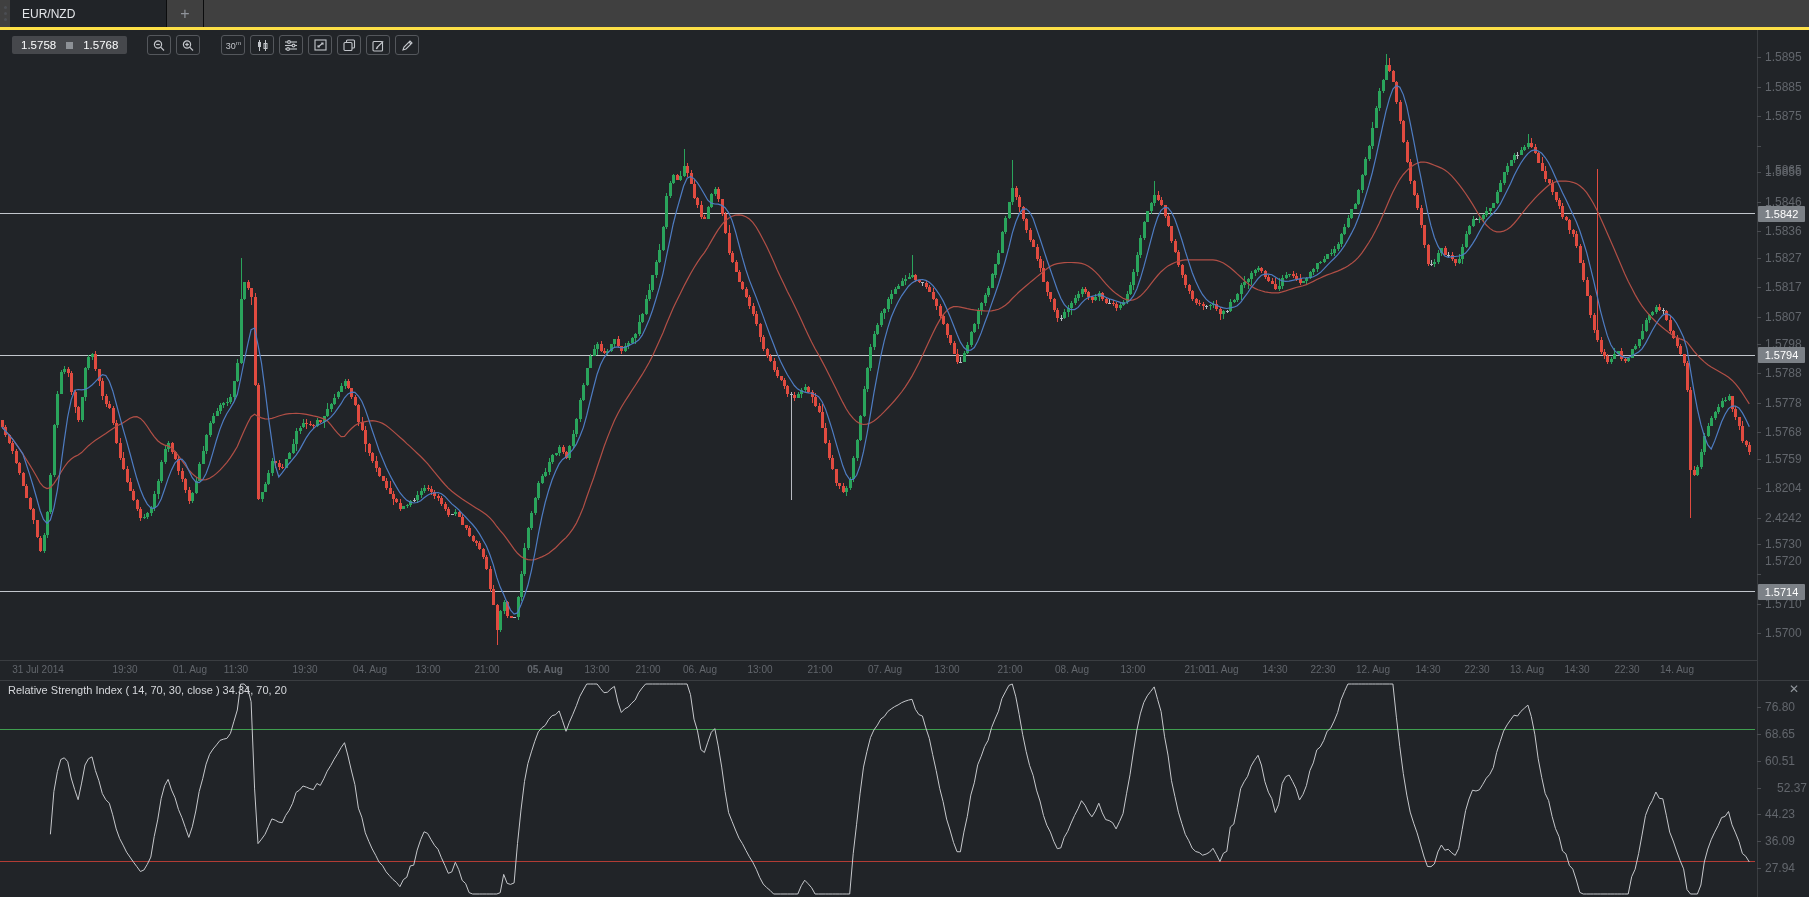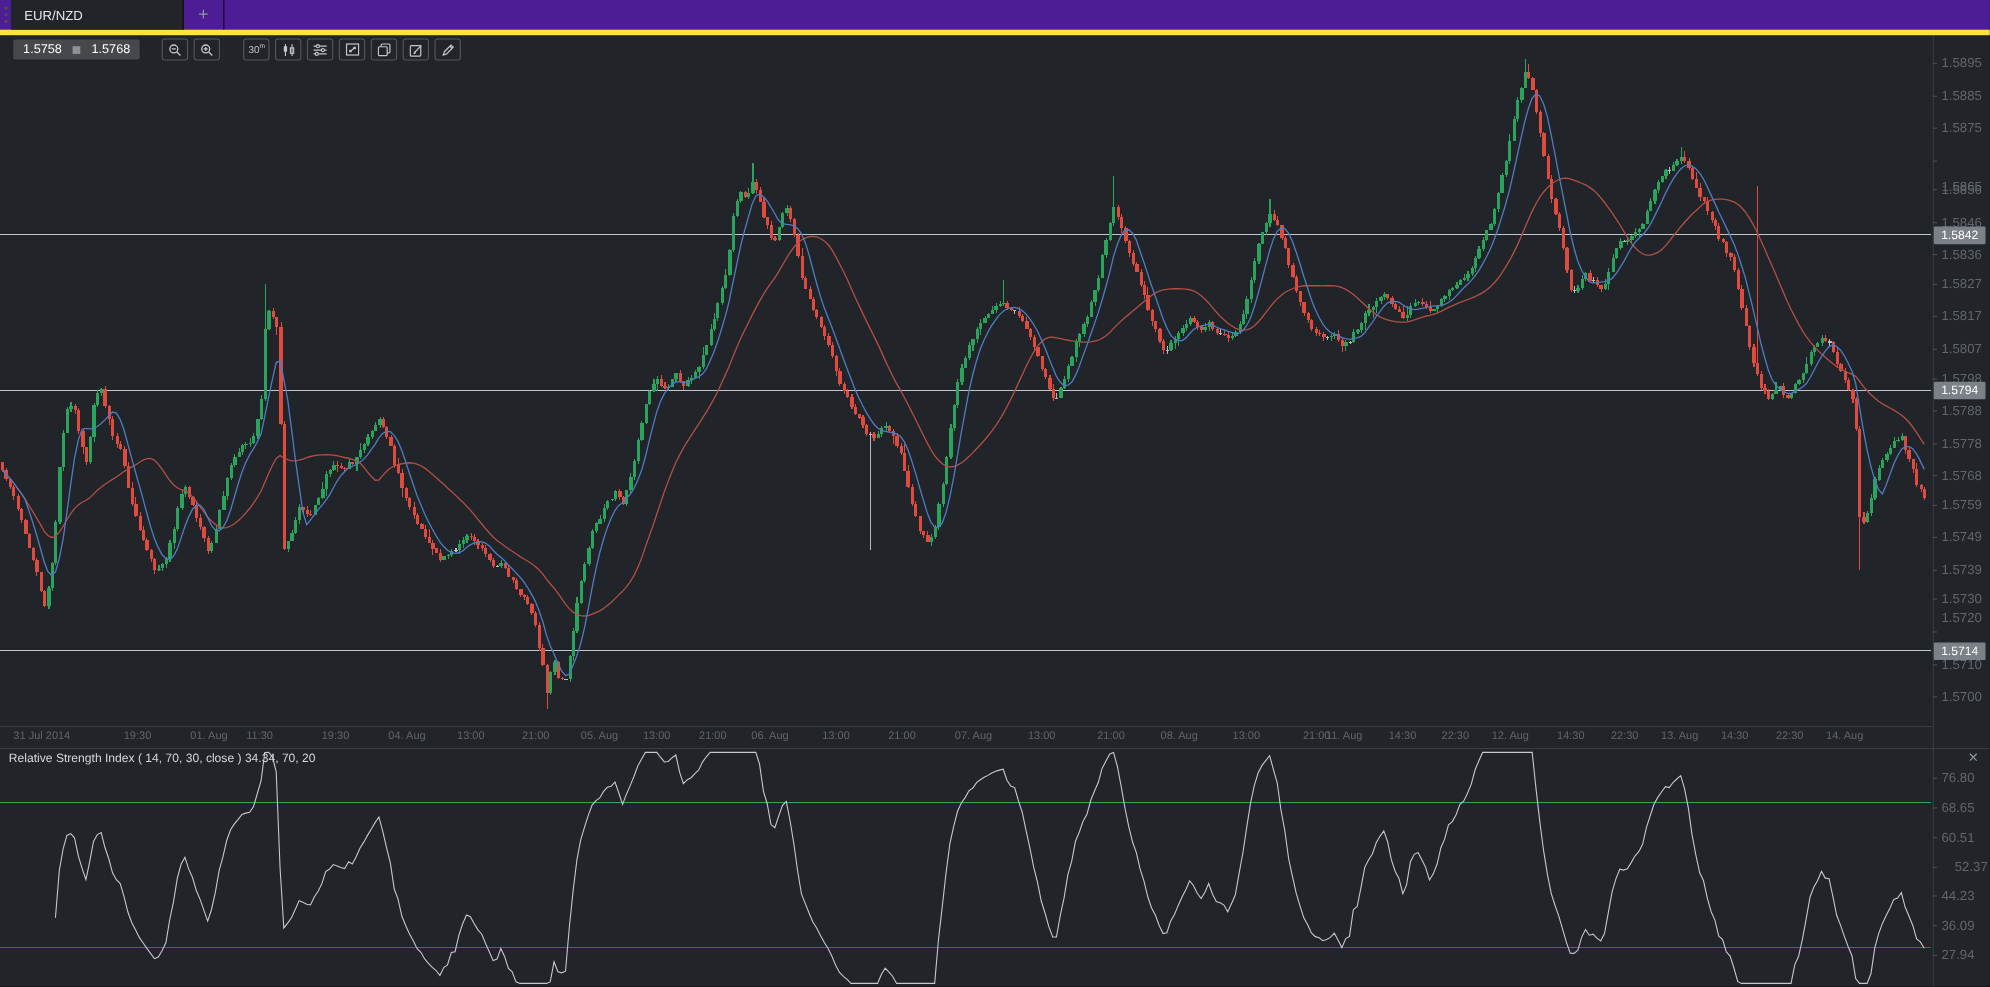--- a/index.html
+++ b/index.html
@@ -1,21 +1,21 @@
 <!DOCTYPE html>
 <html><head>
 <meta charset="utf-8">
 <style>
   html,body{margin:0;padding:0;background:#0e0f11;}
   body{font-family:"Liberation Sans", sans-serif;}
   .app{position:relative;width:1809px;height:897px;background:#212428;overflow:hidden;}
 
   
-  .tabbar{position:absolute;top:0;left:0;width:100%;height:27px;background:#4c1d95;
-          border-bottom:5px solid #fde047;display:flex;align-items:stretch;z-index:30;}
+  .tabbar{position:absolute;top:0;left:0;width:100%;height:27px;background:#404040;
+          border-bottom:3px solid #fde047;display:flex;align-items:stretch;z-index:30;}
   .grip{width:10px;display:flex;align-items:center;justify-content:center;cursor:grab;}
   .grip i{display:block;width:3px;height:3px;border-radius:50%;background:#4b4e53;
           box-shadow:0 -6px 0 #4b4e53, 0 6px 0 #4b4e53;}
   .tab{width:132px;background:#212428;display:flex;align-items:center;padding:0 12px;
        color:#e4e6e9;font-size:12px;border-right:1px solid #0b0c0d;cursor:pointer;}
   .plus-tab{width:36px;display:flex;align-items:center;justify-content:center;color:#90949b;
        font-size:16px;border-right:1px solid #0b0c0d;cursor:pointer;}
 
   
   .toolbar{position:absolute;top:35px;left:12px;display:flex;align-items:center;z-index:20;}
@@ -1211,23 +1211,23 @@
       <div class="pa-label" style="top: 309.557px;">1.5798</div>
       <div class="pa-tick" style="top: 346.103px;"></div>
       <div class="pa-label" style="top: 339.103px;">1.5788</div>
       <div class="pa-tick" style="top: 375.65px;"></div>
       <div class="pa-label" style="top: 368.65px;">1.5778</div>
       <div class="pa-tick" style="top: 405.196px;"></div>
       <div class="pa-label" style="top: 398.196px;">1.5768</div>
       <div class="pa-tick" style="top: 431.788px;"></div>
       <div class="pa-label" style="top: 424.788px;">1.5759</div>
       <div class="pa-tick" style="top: 461.335px;"></div>
-      <div class="pa-label" style="top: 454.335px;">1.5749</div>
+      <div class="pa-label" style="top: 454.335px;">1.8204</div>
       <div class="pa-tick" style="top: 490.881px;"></div>
-      <div class="pa-label" style="top: 483.881px;">1.5739</div>
+      <div class="pa-label" style="top: 483.881px;">2.4242</div>
       <div class="pa-tick" style="top: 517.473px;"></div>
       <div class="pa-label" style="top: 510.473px;">1.5730</div>
       <div class="pa-tick" style="top: 547.02px;"></div>
       <div class="pa-label" style="top: 527px;">1.5720</div>
       <div class="pa-tick" style="top: 576.566px;"></div>
       <div class="pa-label" style="top: 569.566px;">1.5710</div>
       <div class="pa-tick" style="top: 606.113px;"></div>
       <div class="pa-label" style="top: 599.113px;">1.5700</div>
       <div class="pa-badge" style="top: 178.552px;">1.5842</div>
       <div class="pa-badge" style="top: 320.375px;">1.5794</div>
@@ -1249,21 +1249,21 @@
     </div>
   <div class="time-axis" id="time-axis">
       <div class="ta-label" style="left: 38px;">31 Jul 2014</div>
       <div class="ta-label" style="left: 125px;">19:30</div>
       <div class="ta-label" style="left: 190px;">01. Aug</div>
       <div class="ta-label" style="left: 236px;">11:30</div>
       <div class="ta-label" style="left: 305px;">19:30</div>
       <div class="ta-label" style="left: 370px;">04. Aug</div>
       <div class="ta-label" style="left: 428px;">13:00</div>
       <div class="ta-label" style="left: 487px;">21:00</div>
-      <div class="ta-label" style="left: 545px;">05. Aug</div>
+      <div class="ta-label" style="left: 545px; font-weight: bold;">05. Aug</div>
       <div class="ta-label" style="left: 597px;">13:00</div>
       <div class="ta-label" style="left: 648px;">21:00</div>
       <div class="ta-label" style="left: 700px;">06. Aug</div>
       <div class="ta-label" style="left: 760px;">13:00</div>
       <div class="ta-label" style="left: 820px;">21:00</div>
       <div class="ta-label" style="left: 885px;">07. Aug</div>
       <div class="ta-label" style="left: 947px;">13:00</div>
       <div class="ta-label" style="left: 1010px;">21:00</div>
       <div class="ta-label" style="left: 1072px;">08. Aug</div>
       <div class="ta-label" style="left: 1133px;">13:00</div>

